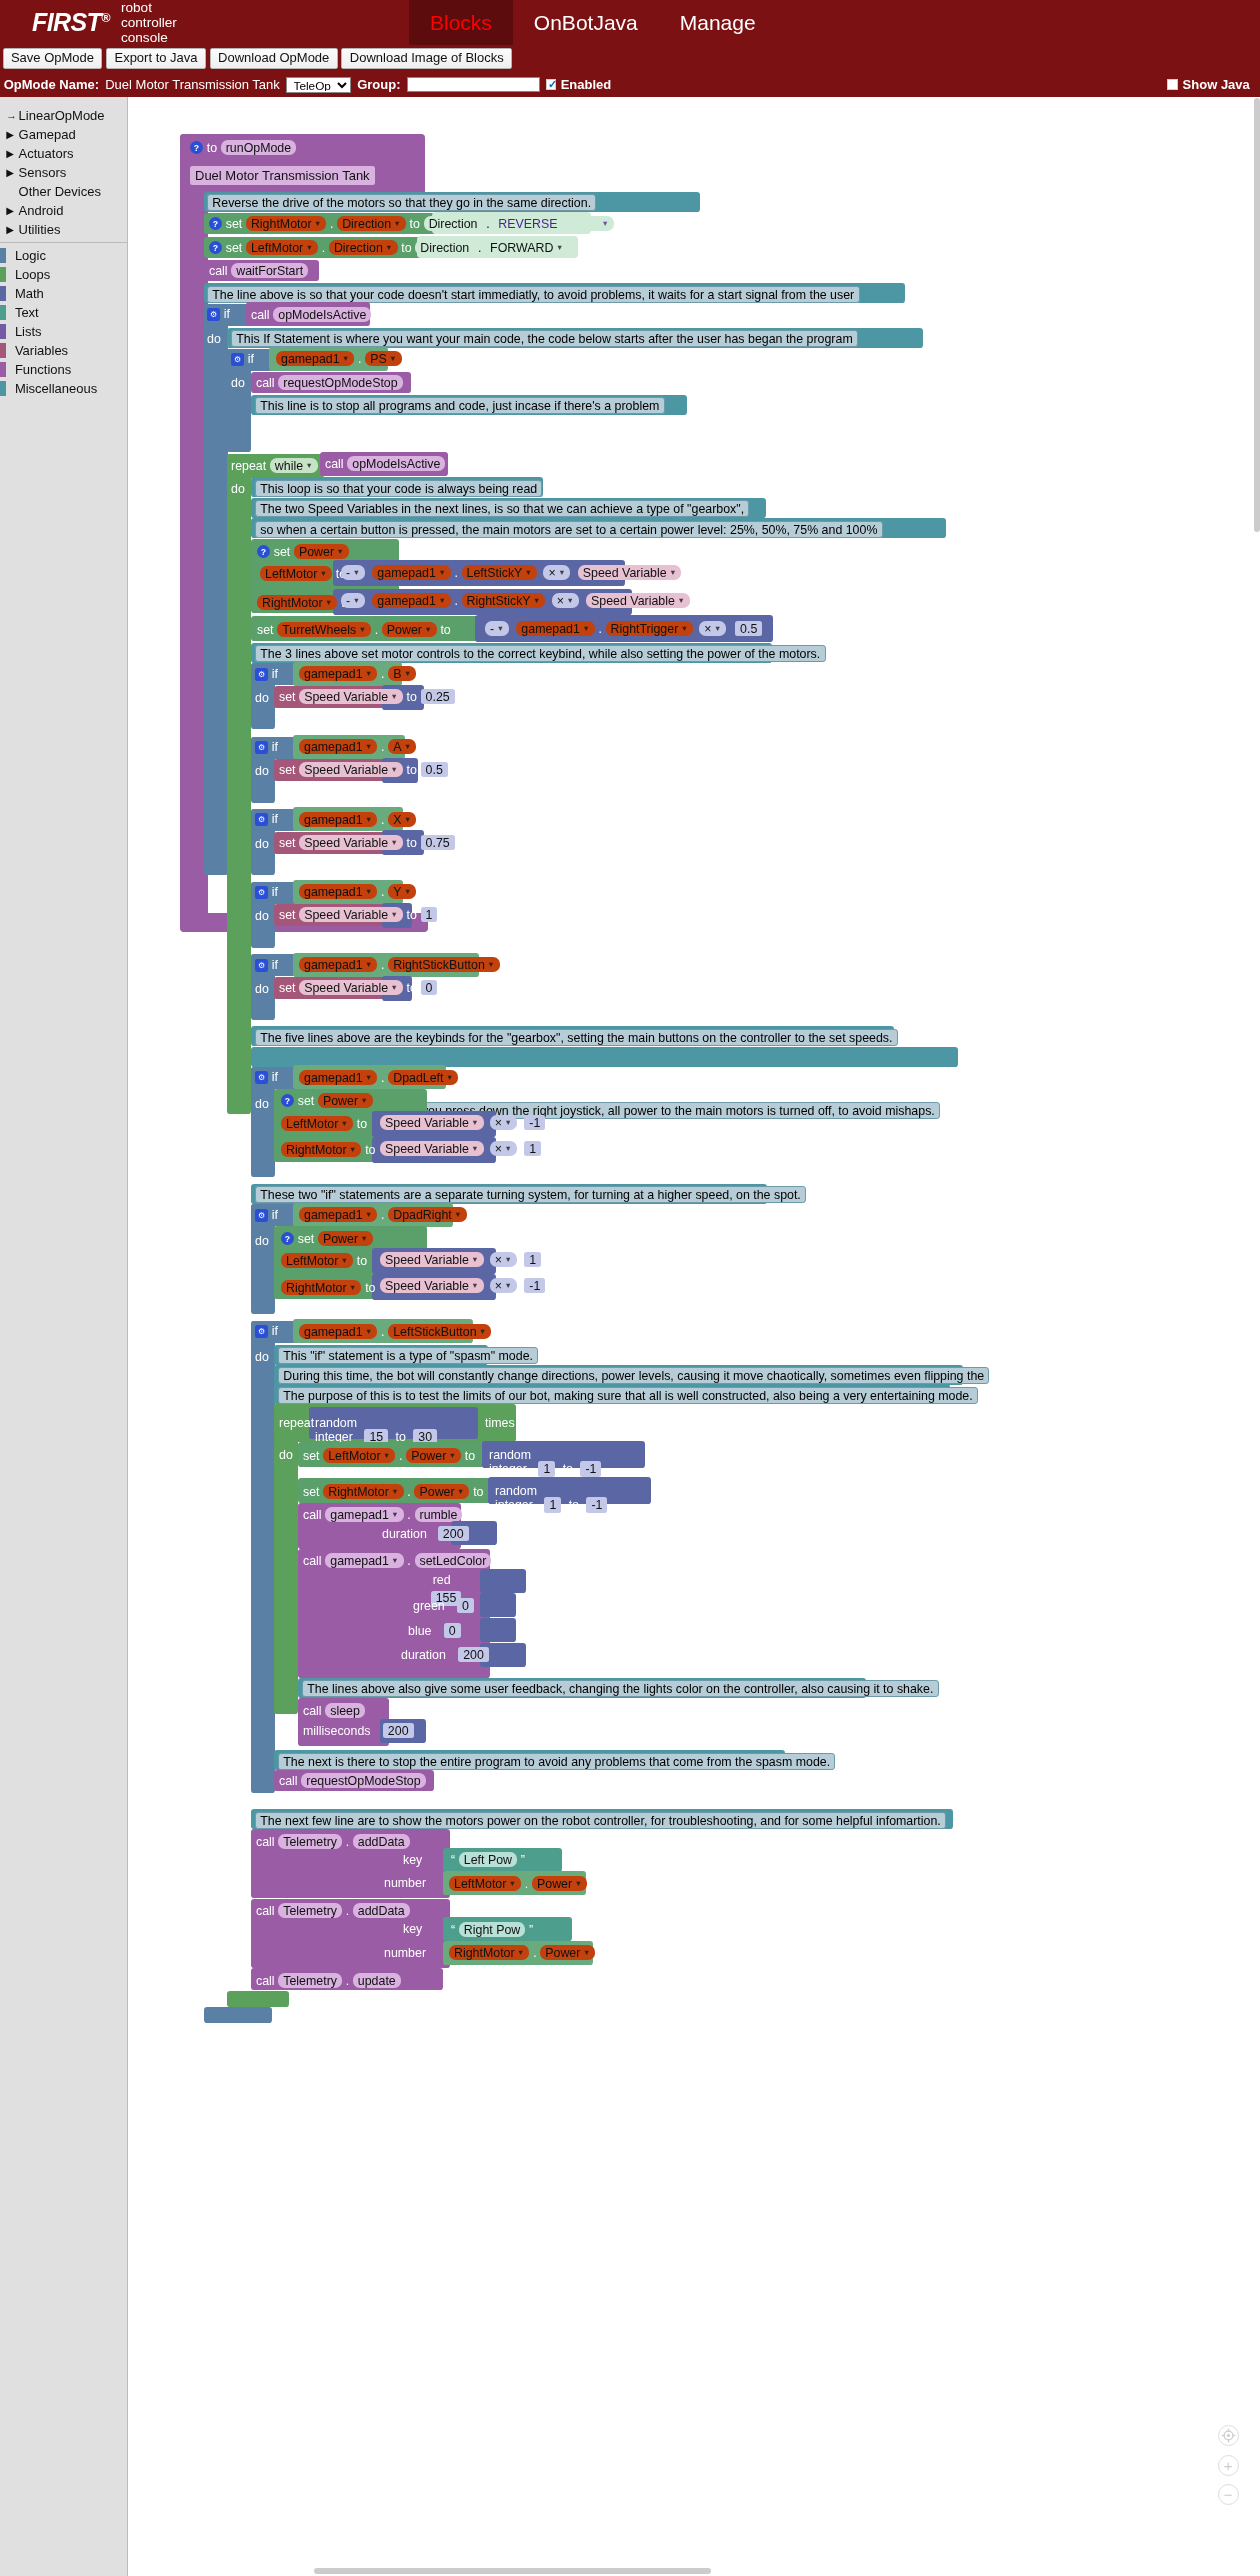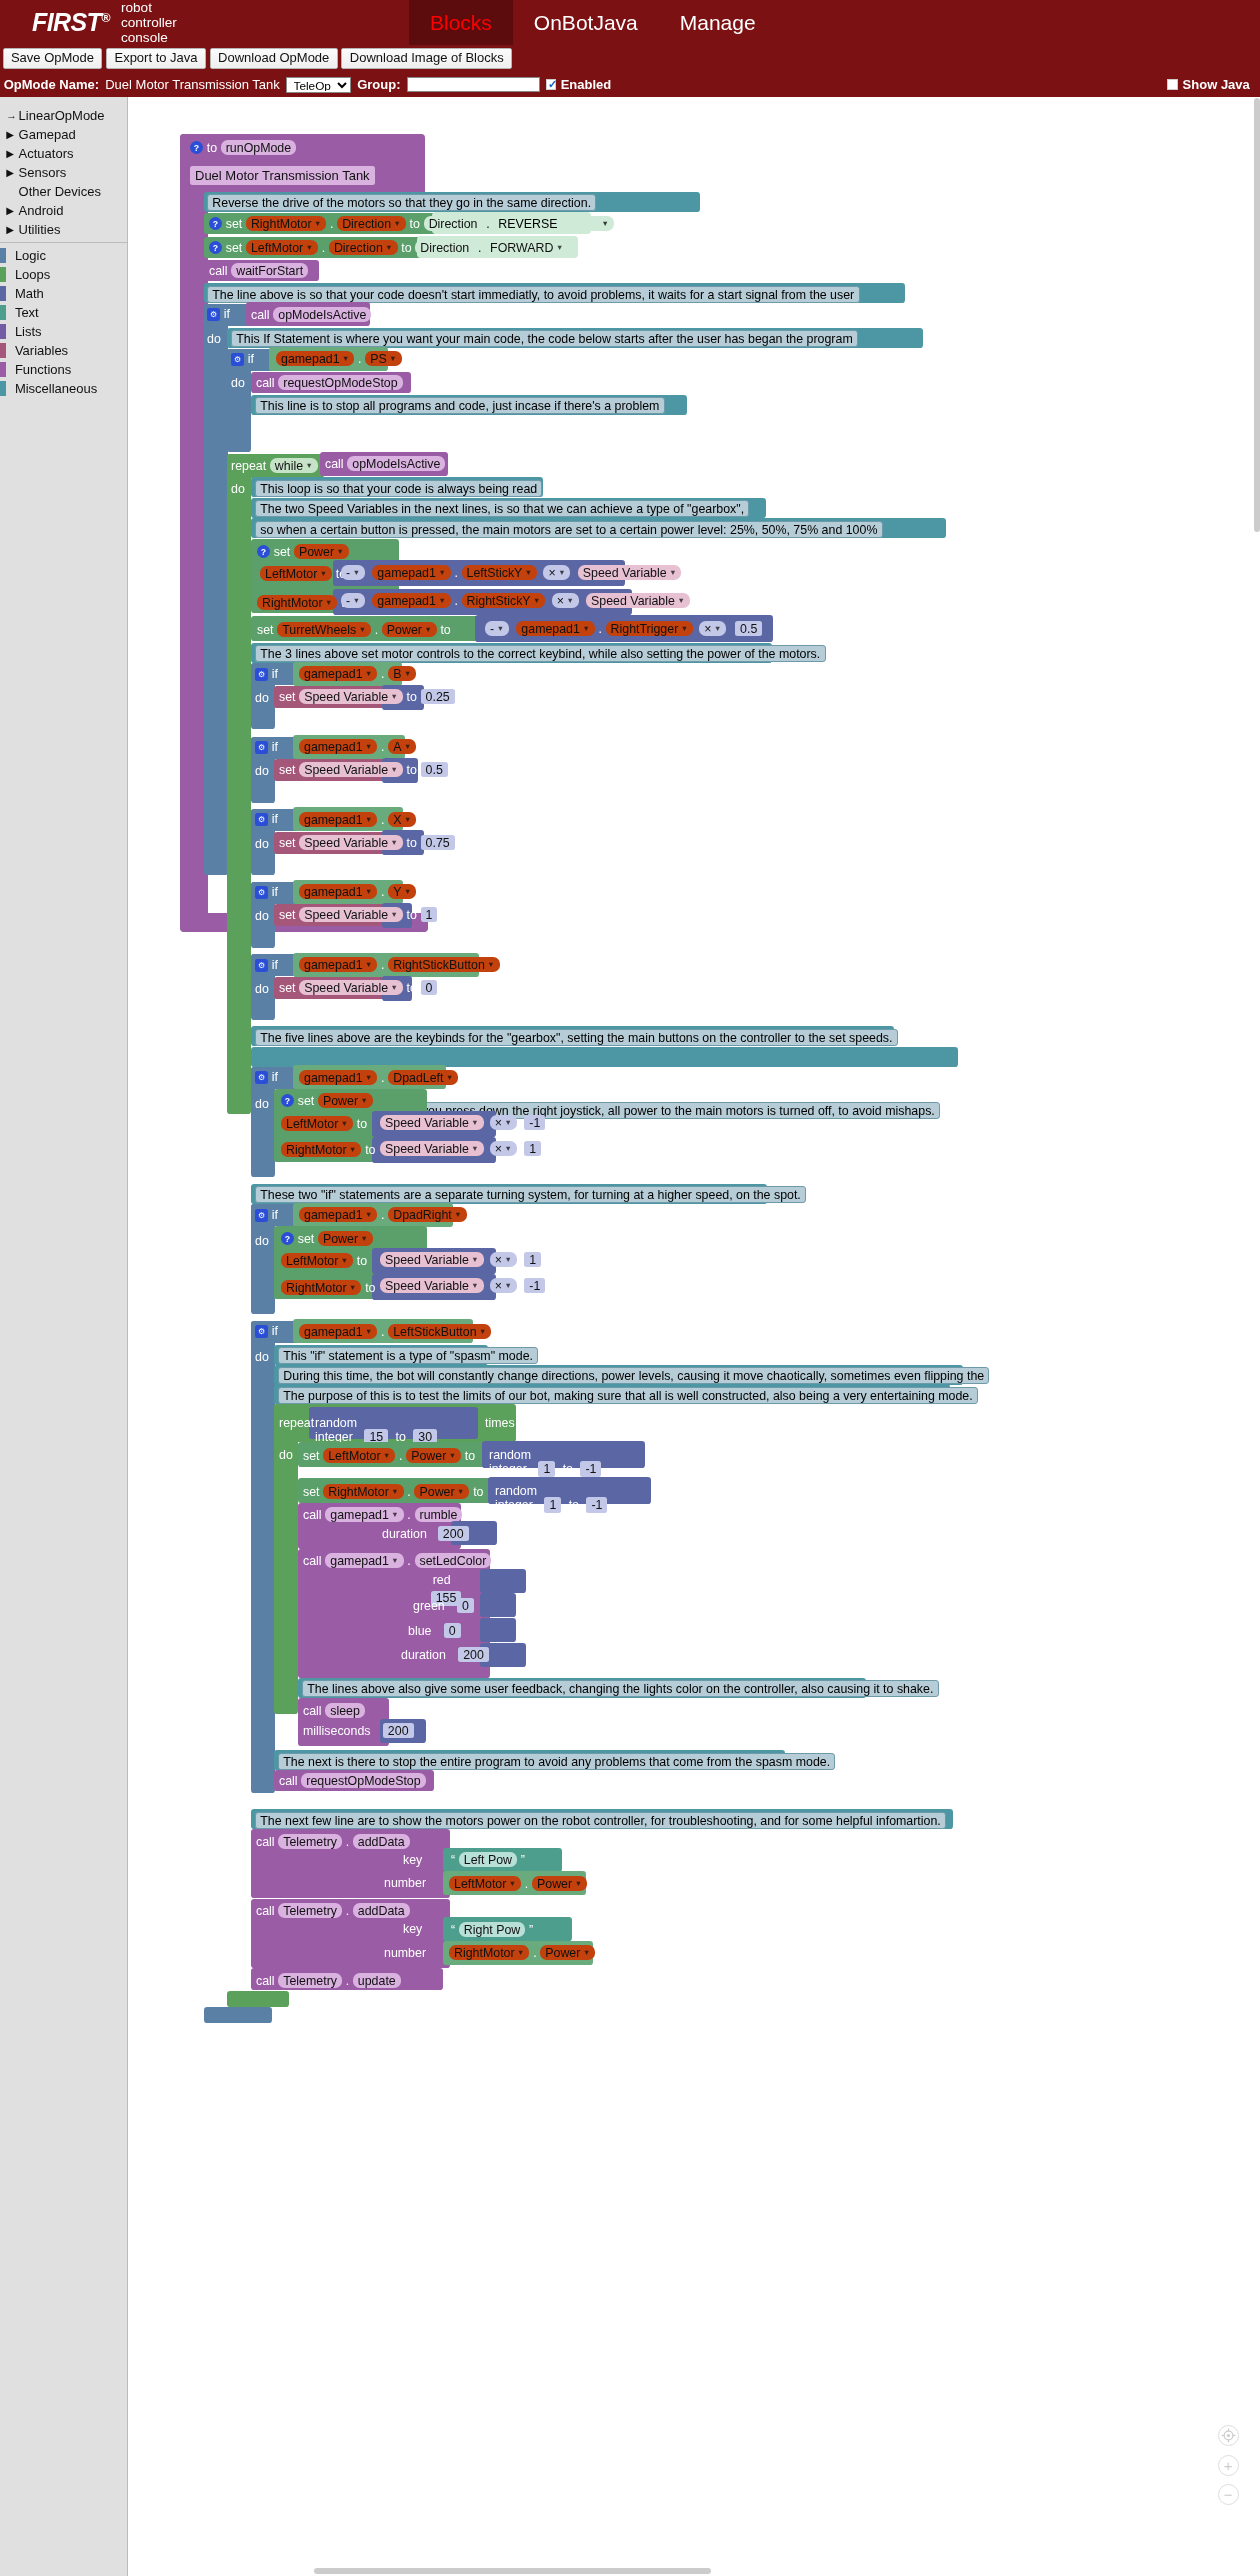--- a/index.html
+++ b/index.html
@@ -286,21 +286,21 @@
             <span class="caret">▼</span>
           </span>
         <span class="lab">.</span>
         <span class="field c-green-f">
             <span>Direction</span>
             <span class="caret">▼</span>
           </span>
         <span class="lab">to</span>
         <span class="field c-green-f2" style="color:#111;">Direction</span>
         <span class="lab-d">.</span>
-        <span class="field c-green-f2" style="color:#000000;gap:44px;">
+        <span class="field c-green-f2" style="color:#4c1d95;gap:44px;">
             <span>REVERSE</span>
             <span class="caret">▼</span>
           </span>
       </div>
 
       <div class="blk c-green" style="left:76px;top:140px;width:254px;height:21px;"></div>
       <div class="blk c-green-f2" style="left:289px;top:139px;width:161px;height:22.3px;border-radius:3.7px;"></div>
       <div class="row" style="position:absolute;left:81px;top:143px;">
         <span class="qmark">?</span>
         <span class="lab">set</span>

